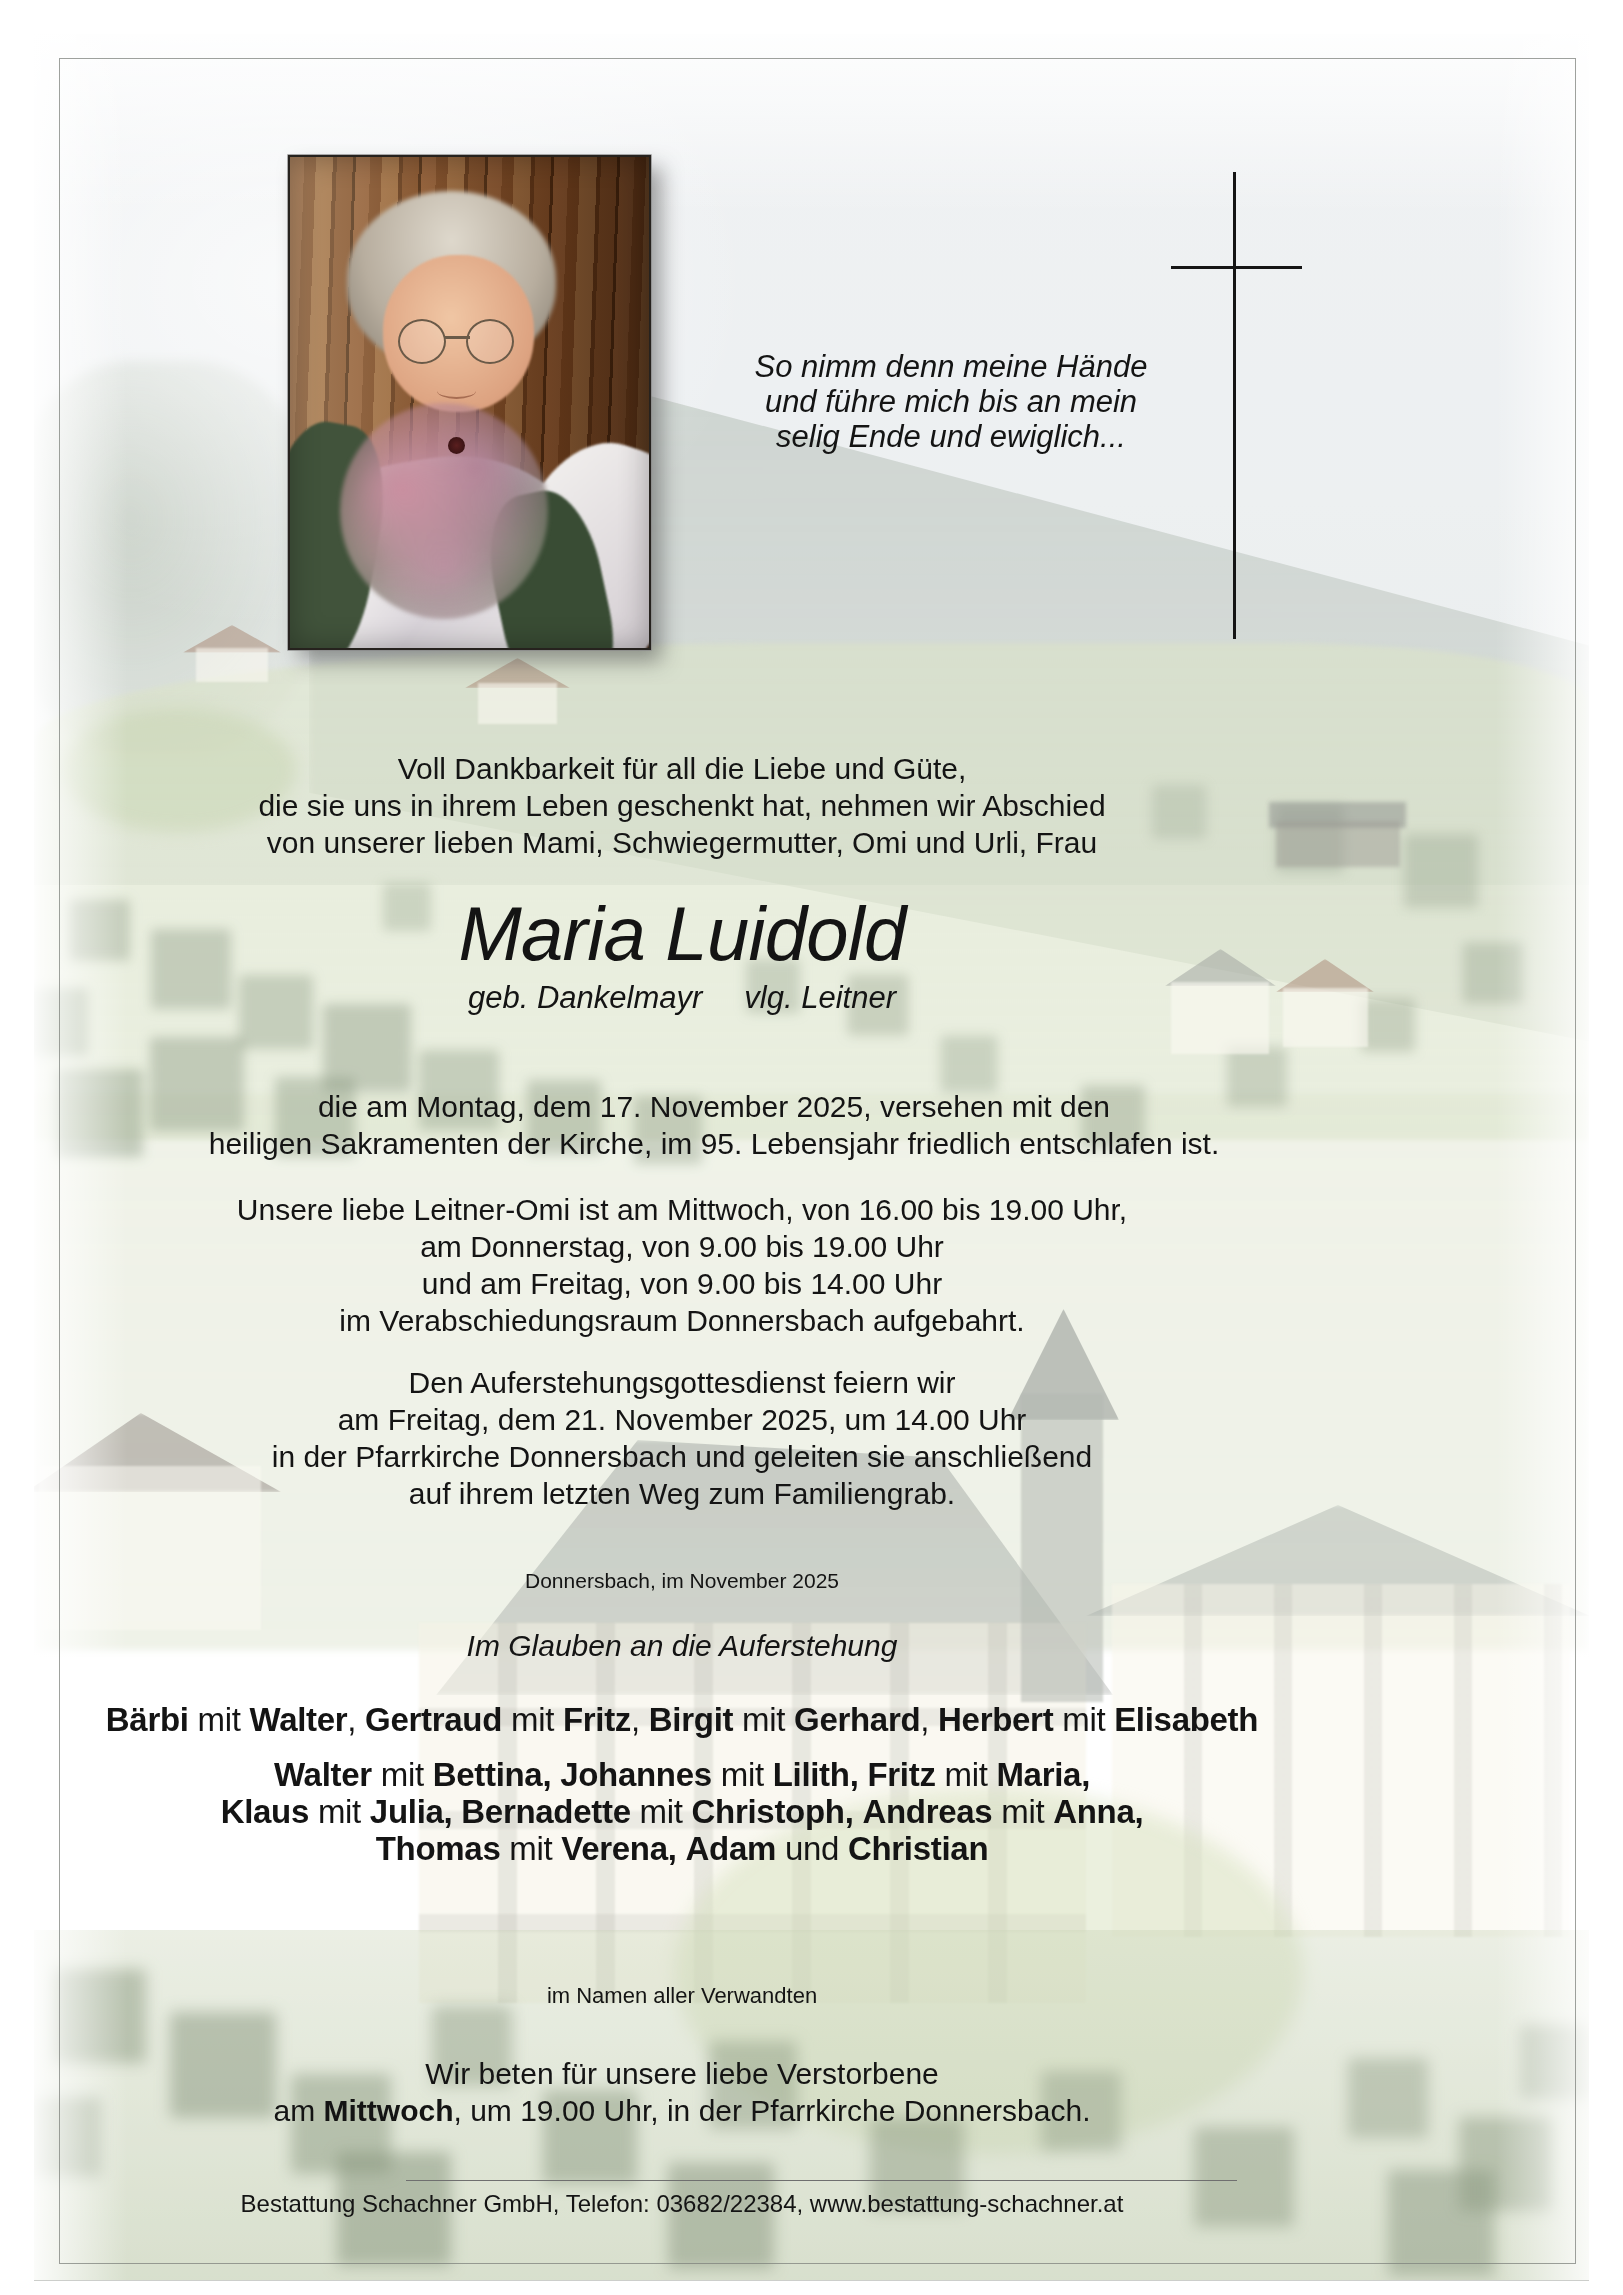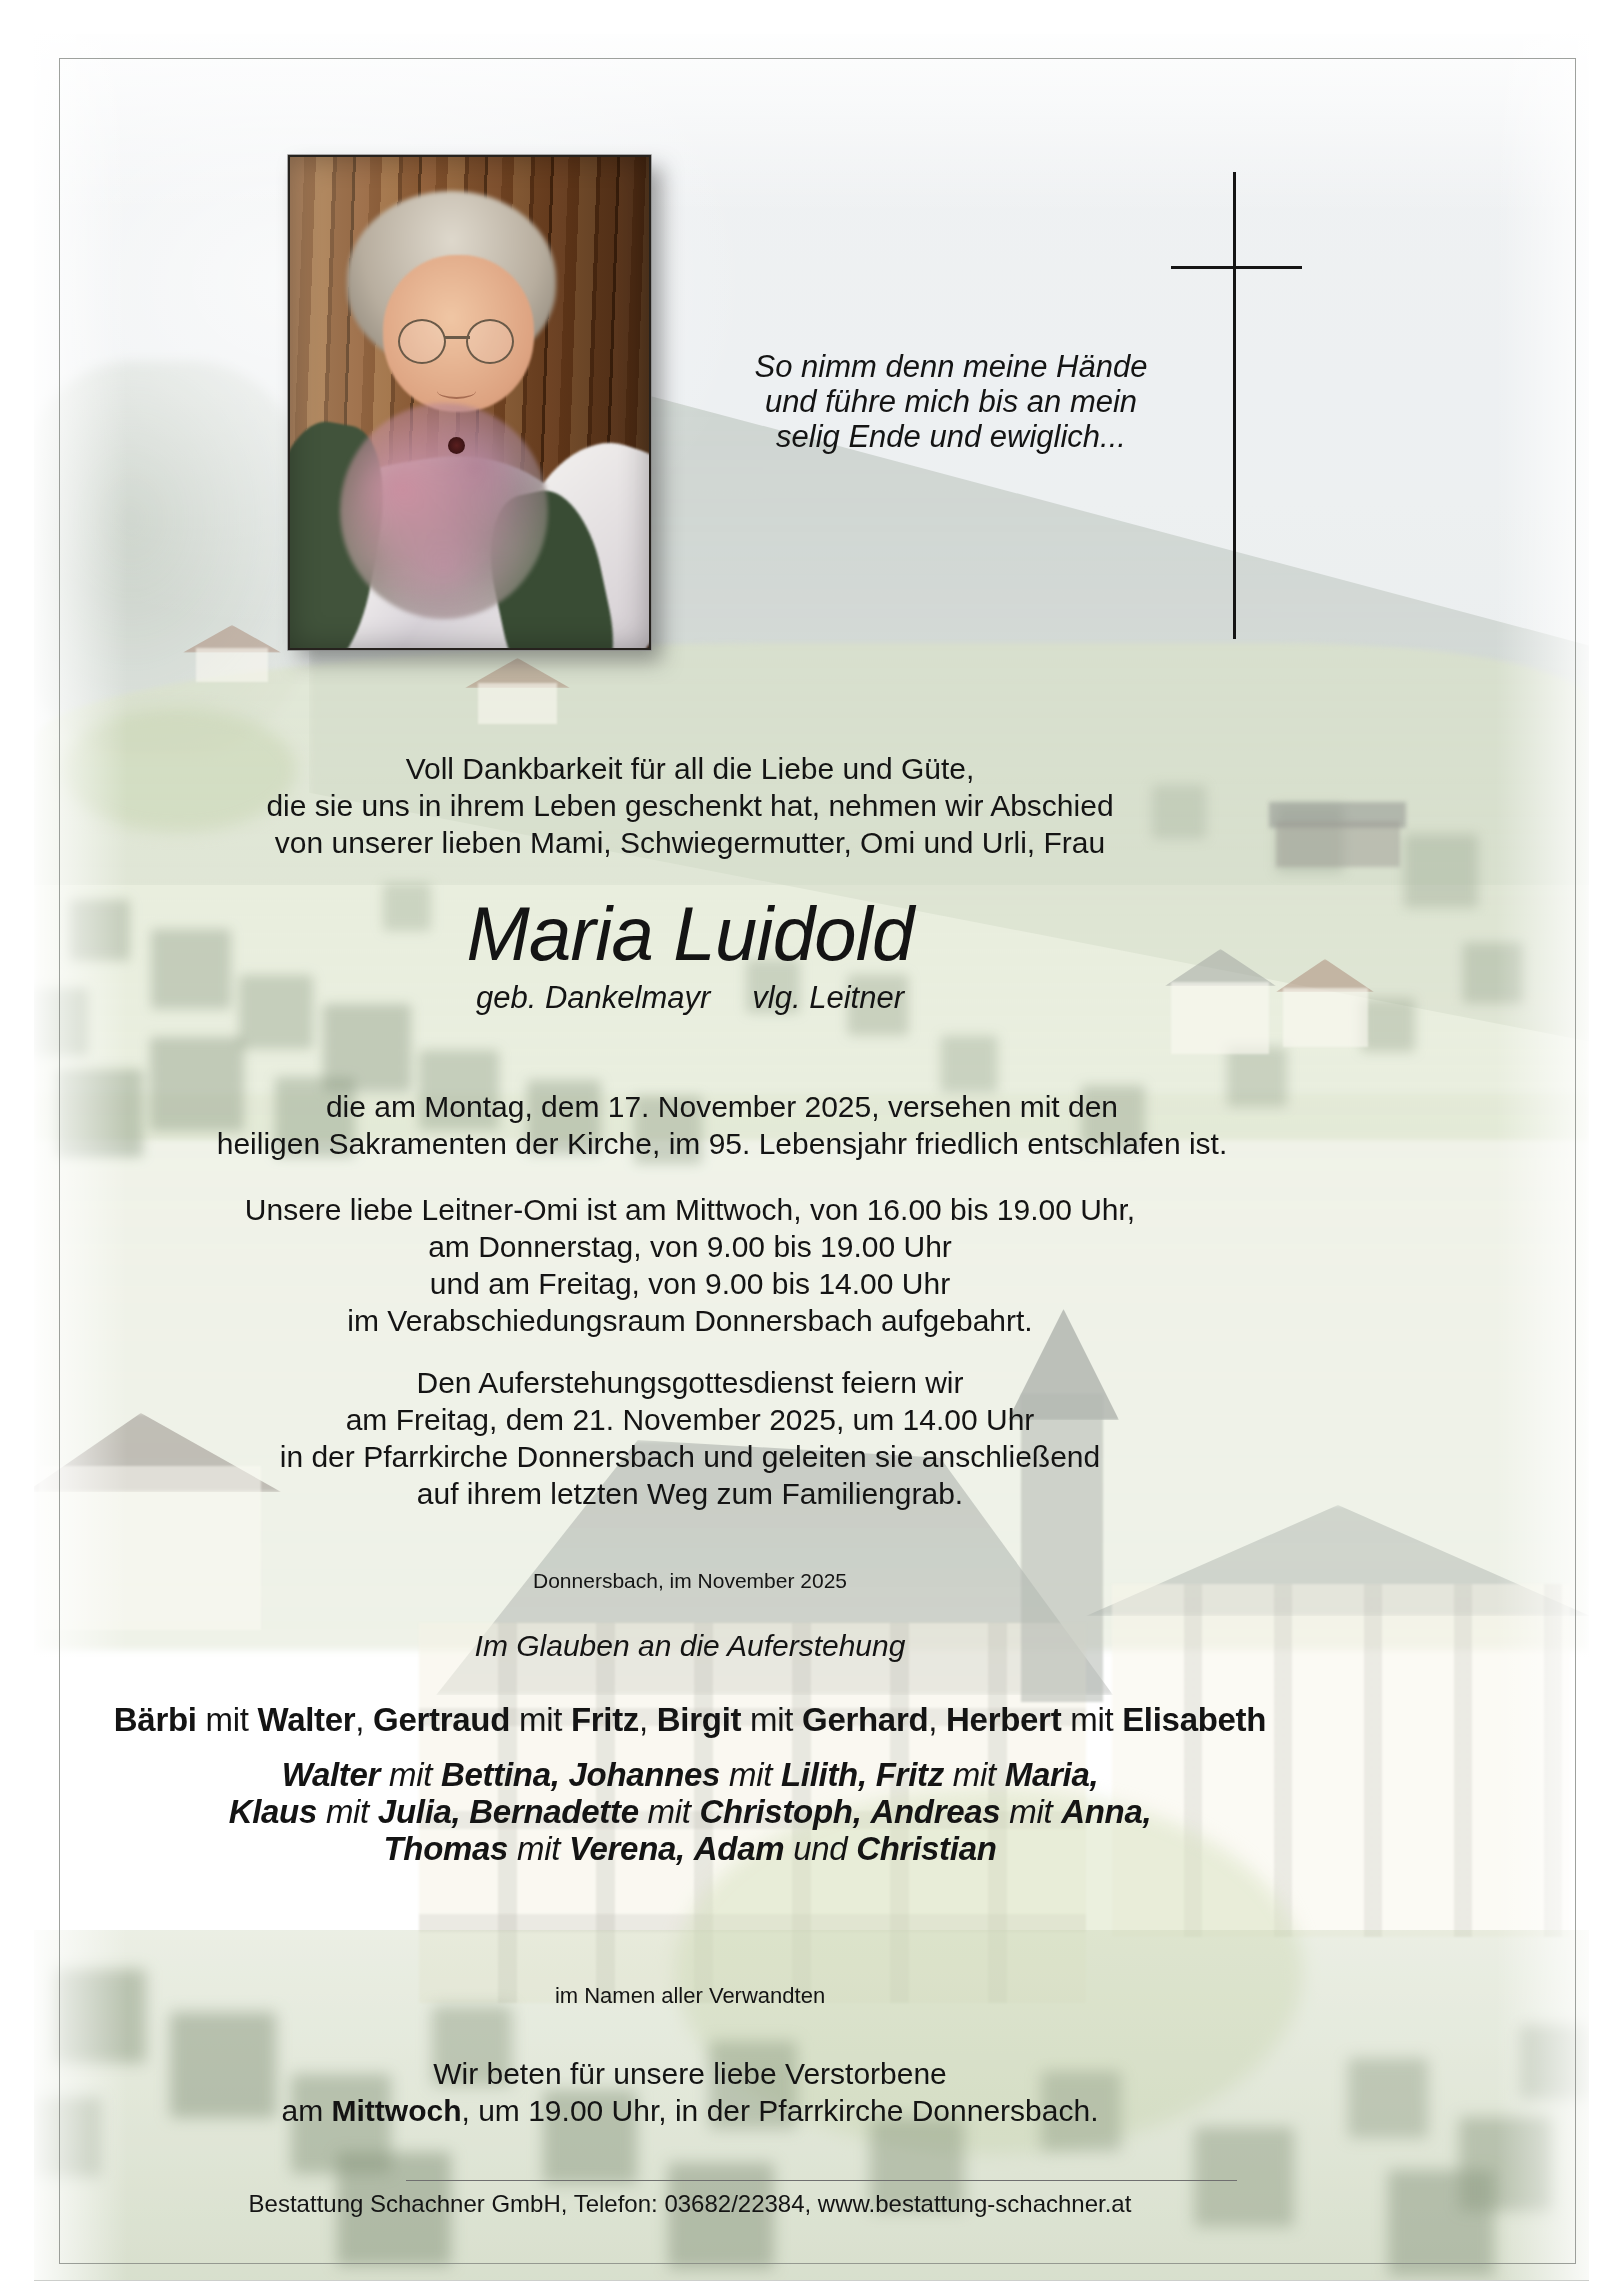--- a/index.html
+++ b/index.html
@@ -123,33 +123,33 @@
                  radial-gradient(circle at 15% 70%,#667e5e,rgba(102,126,94,0) 55%);}
   .necklace{left:44%;top:57%;width:17px;height:17px;border-radius:50%;
       background:radial-gradient(circle,#5a1f1f,#2e0f10);filter:blur(0.7px);}
   .photo-shade{left:0;top:0;width:100%;height:100%;box-shadow:inset 0 0 30px rgba(0,0,0,.3);}
 
   
   .cross-v{position:absolute;left:1233px;top:172px;width:3.3px;height:467px;background:#151515;}
   .cross-h{position:absolute;left:1171px;top:266px;width:131px;height:3.3px;background:#151515;}
 
   
-  .tb{position:absolute;left:12px;width:1356px;text-align:center;letter-spacing:0;}
+  .tb{position:absolute;left:4px;width:1356px;text-align:center;letter-spacing:0;}
   .verse{left:654px;width:594px;top:349px;font-size:31px;line-height:35px;font-style:italic;}
   .intro{top:750px;font-size:30px;line-height:37px;}
   .name{top:885px;font-size:76px;line-height:98px;font-style:italic;letter-spacing:-0.7px;}
   .gebline{top:979px;font-size:31px;line-height:38px;font-style:italic;}
   .gapspan{margin-left:42px;}
   .death{top:1088px;font-size:30px;line-height:37px;margin-left:32px;}
   .laying{top:1191px;font-size:30px;line-height:37px;}
   .service{top:1364px;font-size:30px;line-height:37px;}
   .dateline{top:1566px;font-size:21px;line-height:30px;}
   .faith{top:1627px;font-size:30px;line-height:37px;font-style:italic;}
   .names1{top:1701px;font-size:33px;line-height:37px;letter-spacing:-0.3px;}
-  .names2{top:1756px;font-size:33px;line-height:37px;letter-spacing:-0.3px;font-style:italic;}
+  .names2{top:1756px;font-size:33px;line-height:37px;letter-spacing:-0.3px;}
   .names3{top:1885px;font-size:33px;line-height:37px;letter-spacing:-0.3px;}
   .relatives{top:1977px;font-size:22px;line-height:37px;}
   .prayer{top:2055px;font-size:30px;line-height:37px;}
   .bseg{font-weight:700;}
   .footer-rule{position:absolute;left:406px;top:2180px;width:831px;height:1.3px;background:#6f6f6f;}
   .footer{top:2189px;font-size:24px;line-height:30px;}
 </style>
 </head>
 <body>
 

